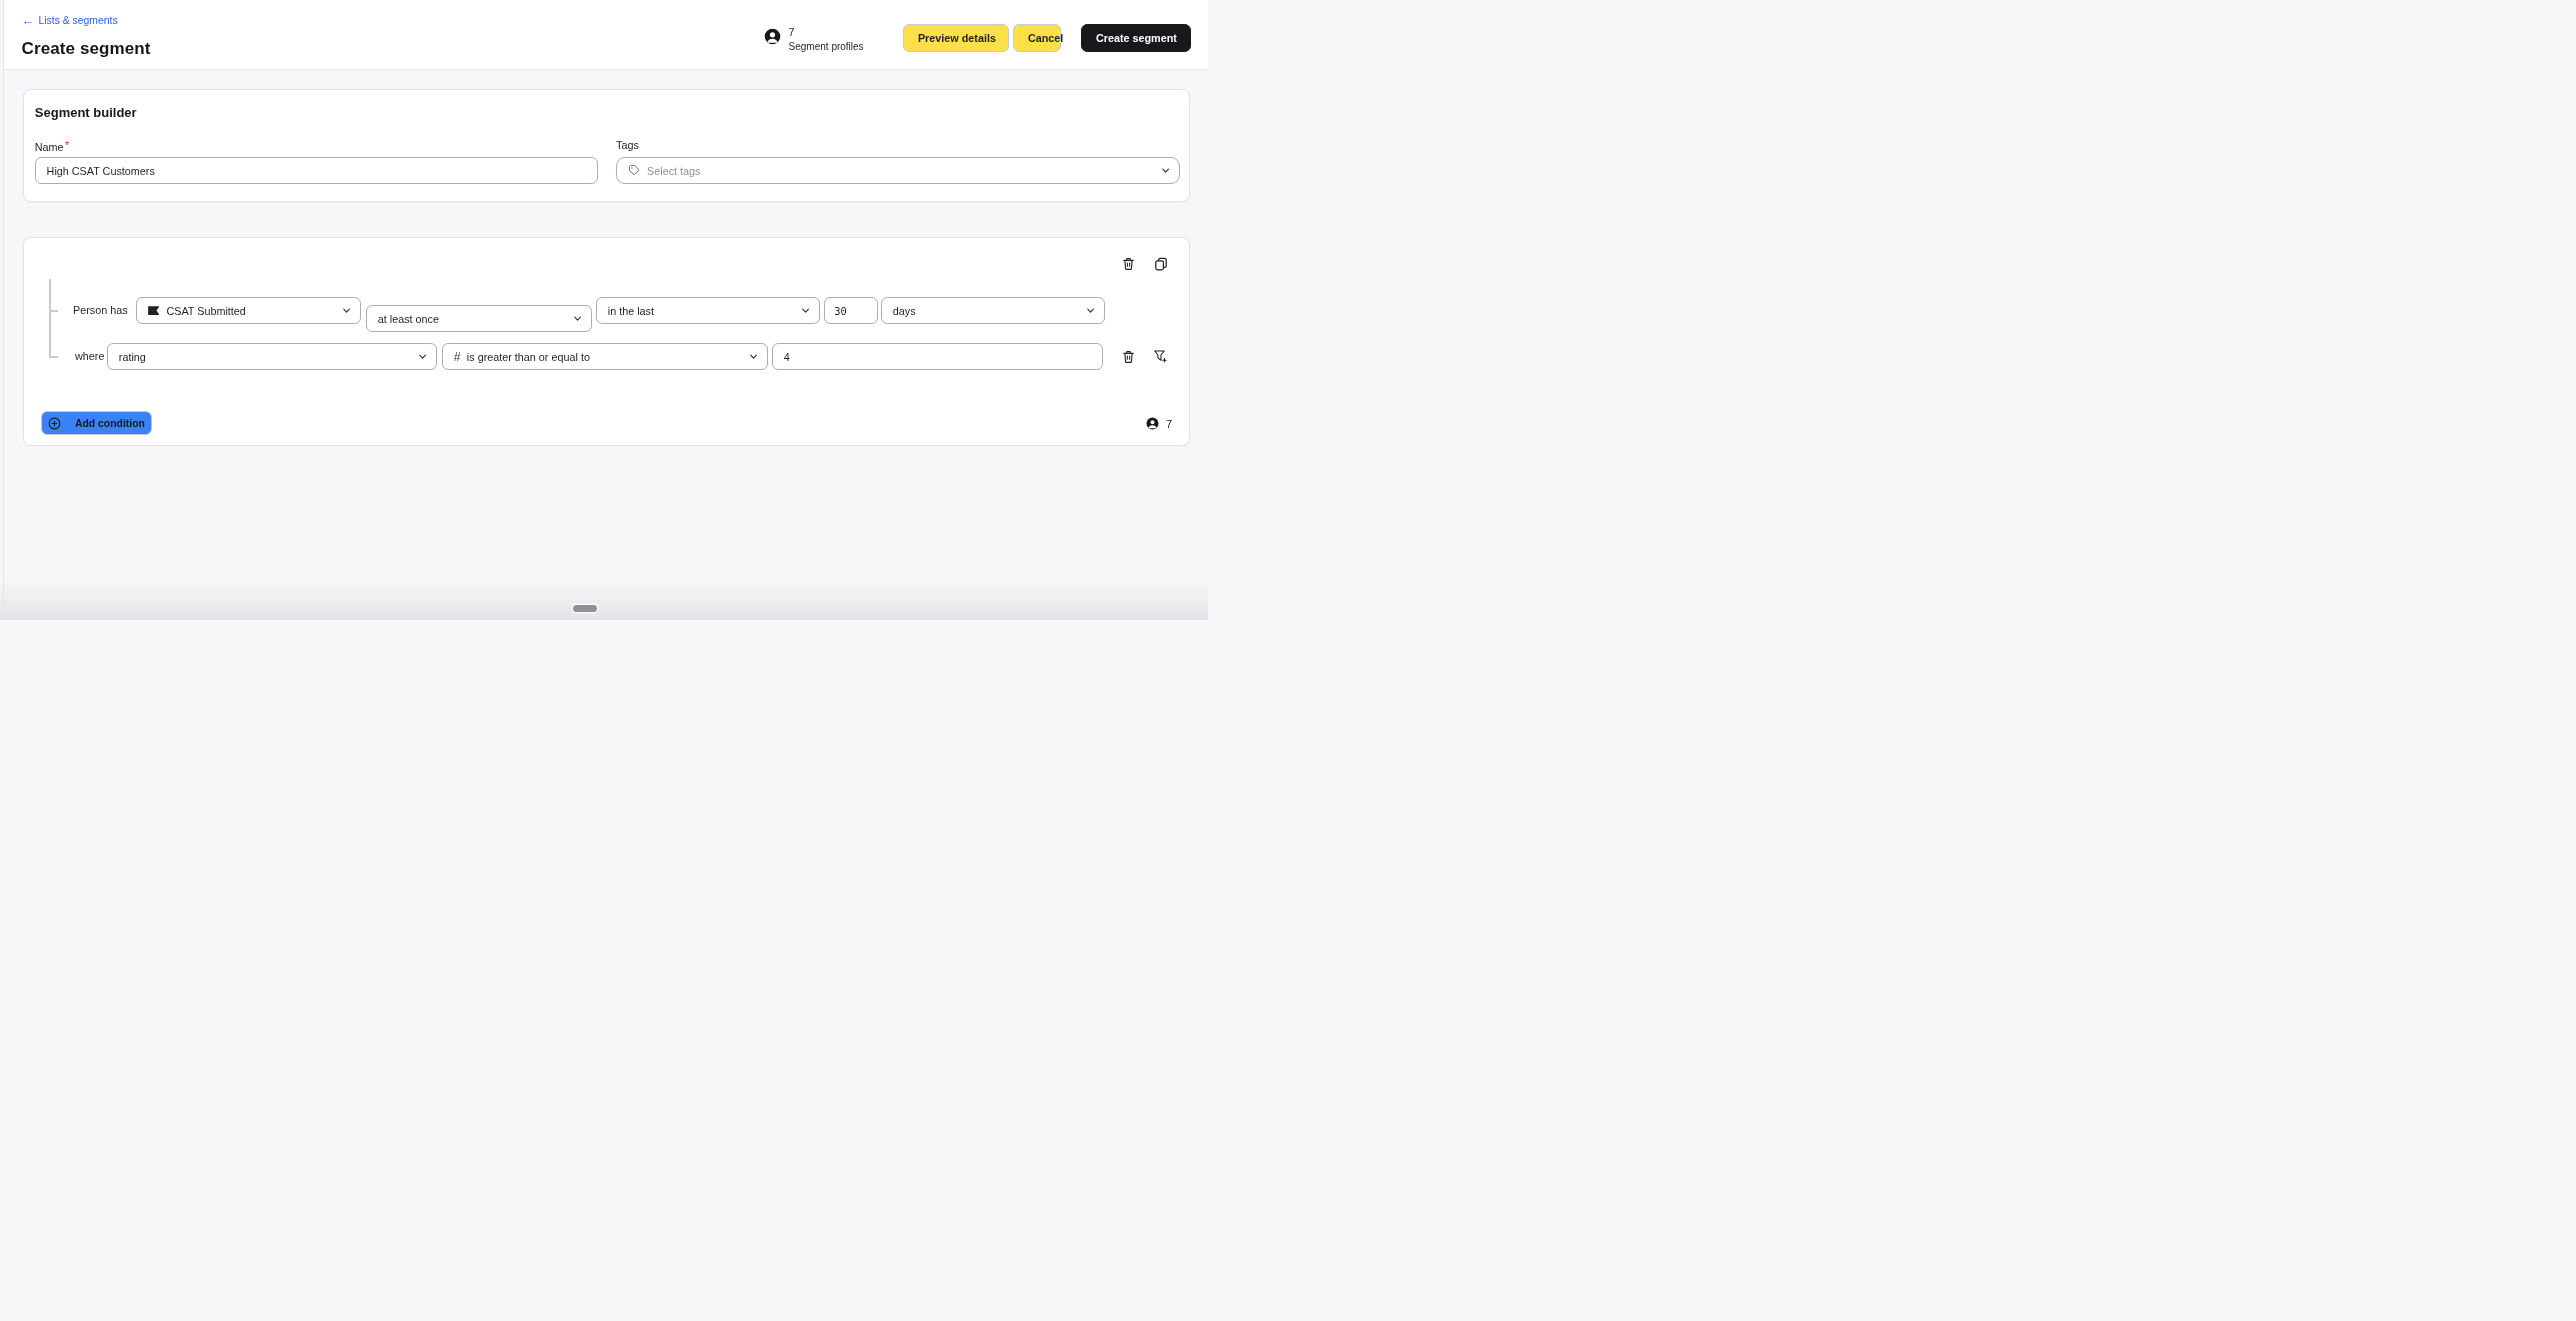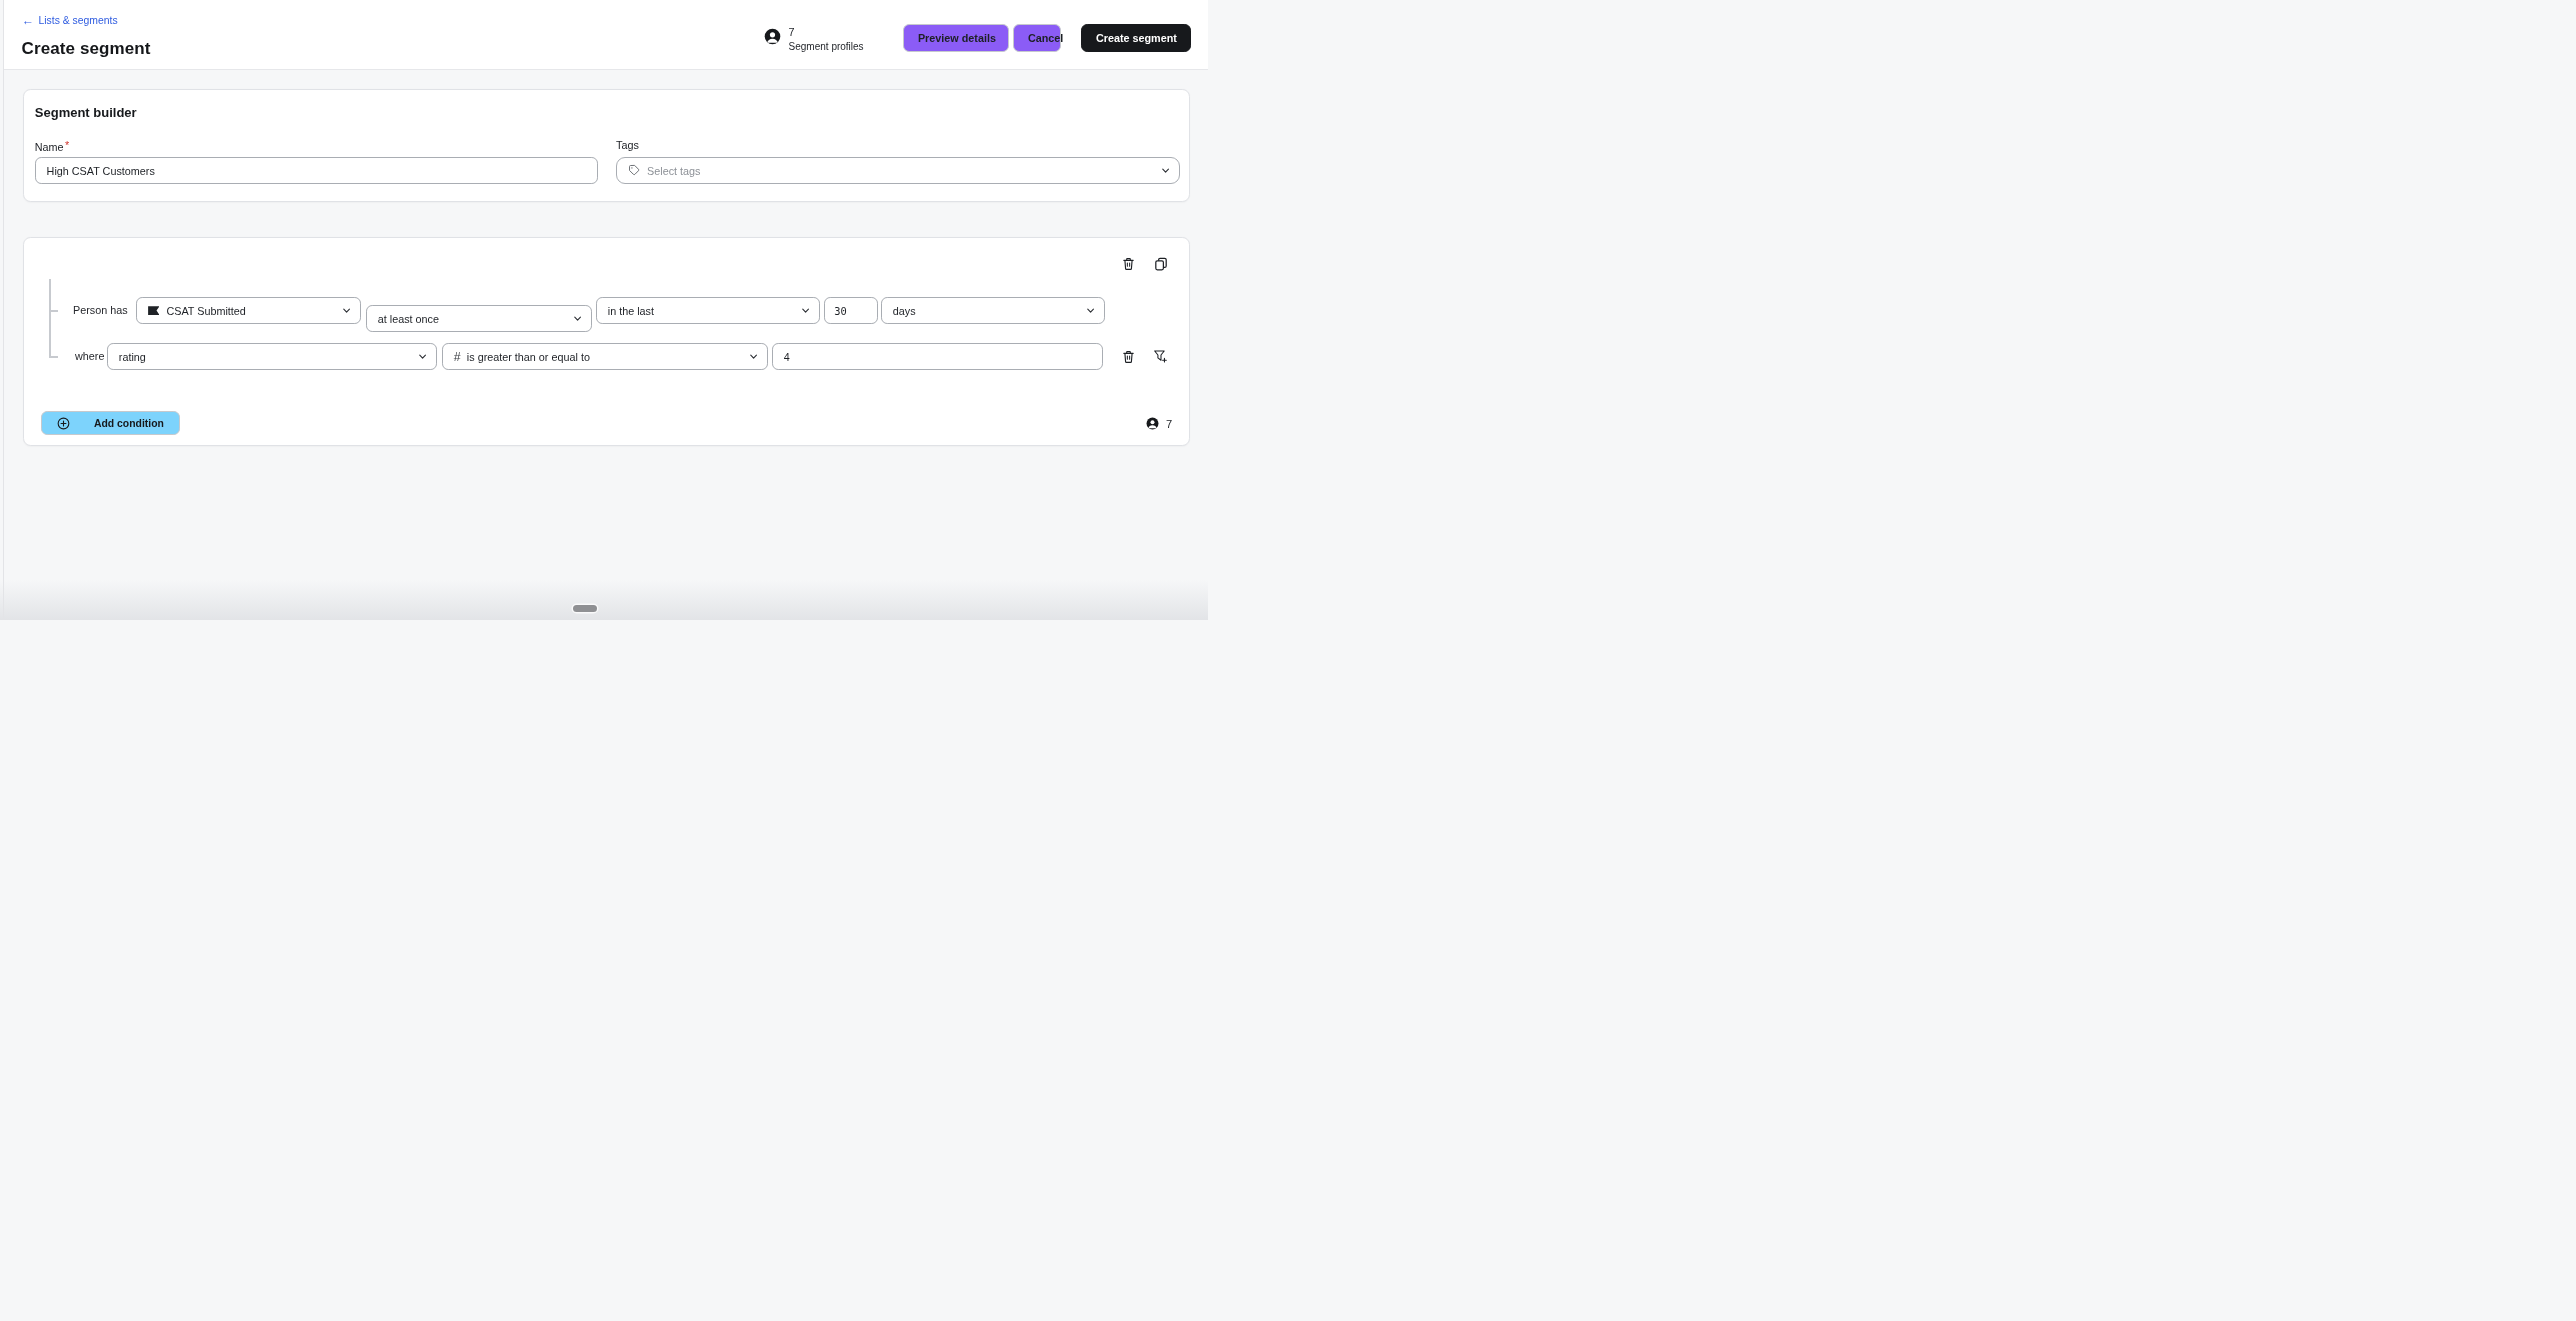--- a/index.html
+++ b/index.html
@@ -29,21 +29,21 @@
   .page-title {
     position: absolute; left: 17.7px; top: 39px;
     font-size: 17px; font-weight: 700; color: #15171a; letter-spacing: 0.1px;
   }
   .profiles-cluster { position: absolute; left: 760px; top: 25.4px; display: flex; gap: 7.7px; }
   .profiles-cluster .icon-wrap { margin-top: 3.1px; }
   .profiles-count { font-size: 10.8px; color: #1d2025; line-height: 14px; }
   .profiles-label { font-size: 10px; color: #25282d; line-height: 15.4px; }
   .btn {
     position: absolute; top: 24px; height: 28px;
-    border-radius: 6.2px; border: 0.8px solid #c6c9cd; background: #8b5cf6;
+    border-radius: 6.2px; border: 0.8px solid #c6c9cd; background: #fde047;
     font-family: "Liberation Sans", sans-serif;
     font-size: 10.8px; font-weight: 600; color: #1d2025;
     padding: 0 14px; cursor: pointer; white-space: nowrap;
   }
   .btn-preview { left: 899px; width: 106px; }
   .btn-cancel  { left: 1009px; width: 48px; }
   .btn-primary { left: 1077px; width: 110px; background: #17191c; border-color: #17191c; color: #fff; }
   
   .card {
     position: absolute; left: 23px; width: 1167px;
@@ -77,22 +77,22 @@
   .row-label { position: absolute; font-size: 10.8px; color: #26282d; }
   .icon-btn {
     position: absolute; width: 17px; height: 17px; border: none; background: transparent;
     cursor: pointer; display: flex; align-items: center; justify-content: center; padding: 0;
   }
   .metric-flag { flex: 0 0 auto; display: block; }
   .hash-glyph { font-size: 12.3px; color: #3a3d42; font-weight: 400; margin-right: -0.8px; flex: 0 0 auto; }
   .mono { font-family: "DejaVu Sans Mono", monospace; font-size: 10.4px; }
   .add-condition-btn {
     position: absolute; left: 17px; top: 173px; height: 24px;
-    border: 0.8px solid #c6c9cd; border-radius: 6.2px; background: #7dd3fc;
-    display: flex; align-items: center; gap: 24px; padding: 0 15px;
+    border: 0.8px solid #c6c9cd; border-radius: 6.2px; background: #3b82f6;
+    display: flex; align-items: center; gap: 14px; padding: 0 6px;
     font-family: "Liberation Sans", sans-serif; font-size: 10.4px; font-weight: 700; color: #17191c;
     cursor: pointer;
   }
   .card-count { position: absolute; left: 1122px; top: 179px; display: flex; align-items: center; gap: 7px; }
   .card-count .num { font-size: 11.2px; color: #1d2025; }
   
   .bottom-fade {
     position: absolute; left: 0; right: 0; bottom: 0; height: 40px;
     background: linear-gradient(180deg, rgba(222,224,228,0) 0%, rgba(210,212,217,.55) 100%);
     pointer-events: none;

